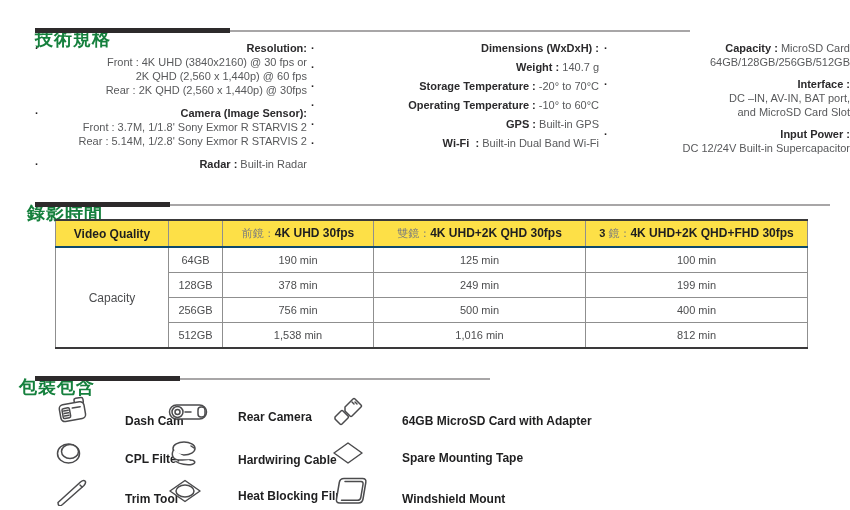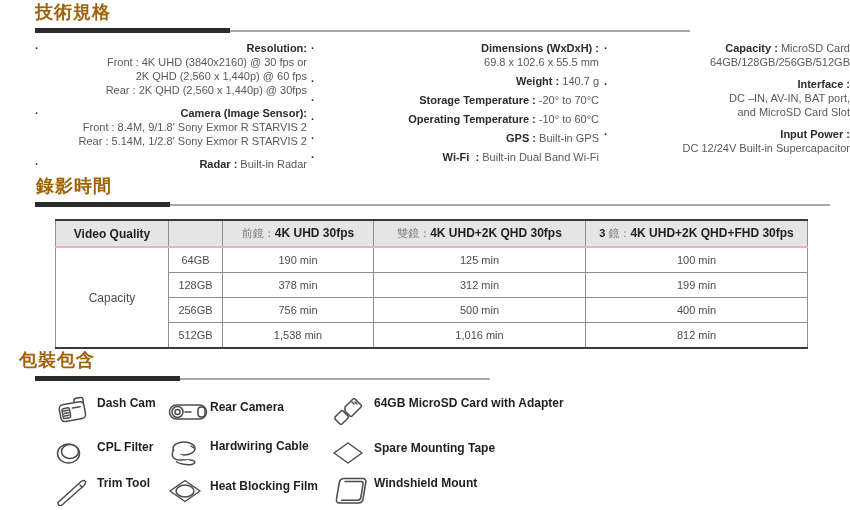--- a/index.html
+++ b/index.html
@@ -2,21 +2,21 @@
 <html><head>
 <meta charset="utf-8">
 <style>
   html,body{margin:0;padding:0;}
   body{
     width:850px;height:510px;position:relative;overflow:hidden;
     background:#ffffff;color:#231f20;
     font-family:"Liberation Sans","DejaVu Sans",sans-serif;
   }
   .abs{position:absolute;}
-  .sec-title{font-size:18px;font-weight:700;color:#a16207;letter-spacing:1px;line-height:22px;}
+  .sec-title{font-size:18px;font-weight:700;color:#15803d;letter-spacing:1px;line-height:22px;margin-top:27px;}
   .rule{position:absolute;height:6px;}
   .rule .bar{position:absolute;left:0;top:0;height:5px;background:#2d2a2b;}
   .rule .thin{position:absolute;top:1.5px;height:2px;background:#a8a6a7;}
 
   
   .spec-col{position:absolute;top:41px;font-size:11px;line-height:14px;}
   #spec-col-1{left:35px;width:272px;}
   #spec-col-2{left:311px;width:288px;}
   #spec-col-3{left:604px;width:246px;}
   .spec-item{position:relative;padding-left:8px;text-align:right;}
@@ -29,35 +29,35 @@
   .sline{color:#58595b;}
 
   
   .rec-table{
     position:absolute;left:55px;top:219px;width:752px;
     border-collapse:collapse;table-layout:fixed;font-size:11px;
     border-top:2px solid #3a393a;border-bottom:2px solid #3a393a;
     border-left:1px solid #9b9b9b;border-right:1px solid #9b9b9b;
   }
   .rec-table th,.rec-table td{border:1px solid #8f8f8f;text-align:center;vertical-align:middle;padding:0 2px;}
-  .rec-table thead th{height:25px;border-bottom:2px solid #f9a8d4;background:#e5e5e5;}
+  .rec-table thead th{height:25px;border-bottom:2px solid #0c4a6e;background:#fde047;}
   .rec-table tbody td{height:24px;color:#4c4d4f;font-weight:400;}
   .vq{font-weight:700;font-size:12px;color:#1f1f20;}
   .cap{font-weight:700;font-size:12px;color:#1f1f20;}
   .hp{color:#7b7c7e;font-weight:400;}
   .hps{color:#1f1f20;font-weight:700;}
   .hv{color:#1f1f20;font-weight:700;font-size:12px;}
 
   
   .pkg-grid{
     position:absolute;left:55px;top:390px;width:740px;
     display:grid;grid-template-columns:113px 164px auto;
     grid-template-rows:44px 38px 38px;align-items:center;
   }
-  .pkg-item{display:flex;align-items:flex-start;}
+  .pkg-item{display:flex;align-items:flex-end;gap:28px;}
   .pkg-icon{flex:0 0 42px;width:42px;display:flex;align-items:center;justify-content:flex-start;}
   .pkg-icon svg{stroke:#4b4b4d;fill:#ffffff;stroke-width:1.5;stroke-linecap:round;stroke-linejoin:round;}
   .pkg-label{font-weight:700;font-size:12px;color:#1f1f20;white-space:nowrap;}
 </style>
 </head>
 <body>
 
 <div class="abs sec-title" style="left:35px;top:1px;">技術規格</div>
 <div class="rule" style="left:35px;top:28px;width:655px;">
   <div class="bar" style="width:195px;"></div>
@@ -66,32 +66,31 @@
 
 <div id="spec-col-1" class="spec-col">
   <div class="spec-item">
     <span class="sl">Resolution:</span> <span class="sv"></span>
     <div class="sline">Front : 4K UHD (3840x2160) @ 30 fps or</div>
     <div class="sline">2K QHD (2,560 x 1,440p) @ 60 fps</div>
     <div class="sline">Rear : 2K QHD (2,560 x 1,440p) @ 30fps</div>
   </div>
   <div class="spec-item">
     <span class="sl">Camera (Image Sensor):</span> <span class="sv"></span>
-    <div class="sline">Front : 8.4M, 9/1.8' Sony Exmor R STARVIS 2</div>
+    <div class="sline">Front : 3.7M, 1/1.8' Sony Exmor R STARVIS 2</div>
     <div class="sline">Rear : 5.14M, 1/2.8' Sony Exmor R STARVIS 2</div>
   </div>
   <div class="spec-item">
     <span class="sl">Radar :</span> <span class="sv">Built-in Radar</span>
   </div>
 </div>
 
 <div id="spec-col-2" class="spec-col">
   <div class="spec-item">
     <span class="sl">Dimensions (WxDxH) :</span> <span class="sv"></span>
-    <div class="sline">69.8 x 102.6 x 55.5 mm</div>
   </div>
   <div class="spec-item">
     <span class="sl">Weight :</span> <span class="sv">140.7 g</span>
   </div>
   <div class="spec-item">
     <span class="sl">Storage Temperature :</span> <span class="sv">-20° to 70°C</span>
   </div>
   <div class="spec-item">
     <span class="sl">Operating Temperature :</span> <span class="sv">-10° to 60°C</span>
   </div>
@@ -112,21 +111,21 @@
     <span class="sl">Interface :</span> <span class="sv"></span>
     <div class="sline">DC –IN, AV-IN, BAT port,</div>
     <div class="sline">and MicroSD Card Slot</div>
   </div>
   <div class="spec-item">
     <span class="sl">Input Power :</span> <span class="sv"></span>
     <div class="sline">DC 12/24V Built-in Supercapacitor</div>
   </div>
 </div>
 
-<div class="abs sec-title" style="left:36px;top:175px;">錄影時間</div>
+<div class="abs sec-title" style="left:27px;top:175px;">錄影時間</div>
 <div class="rule" style="left:35px;top:202px;width:795px;">
   <div class="bar" style="width:135px;"></div>
   <div class="thin" style="left:135px;width:660px;"></div>
 </div>
 
 <table class="rec-table">
   <colgroup>
     <col style="width:113px">
       <col style="width:54px">
       <col style="width:151px">
@@ -152,21 +151,21 @@
     <tr>
       <td class="cap" rowspan="4">Capacity</td>
       <td>64GB</td>
       <td>190 min</td>
       <td>125 min</td>
       <td>100 min</td>
     </tr>
     <tr>
       <td>128GB</td>
       <td>378 min</td>
-      <td>312 min</td>
+      <td>249 min</td>
       <td>199 min</td>
     </tr>
     <tr>
       <td>256GB</td>
       <td>756 min</td>
       <td>500 min</td>
       <td>400 min</td>
     </tr>
     <tr>
       <td>512GB</td>

